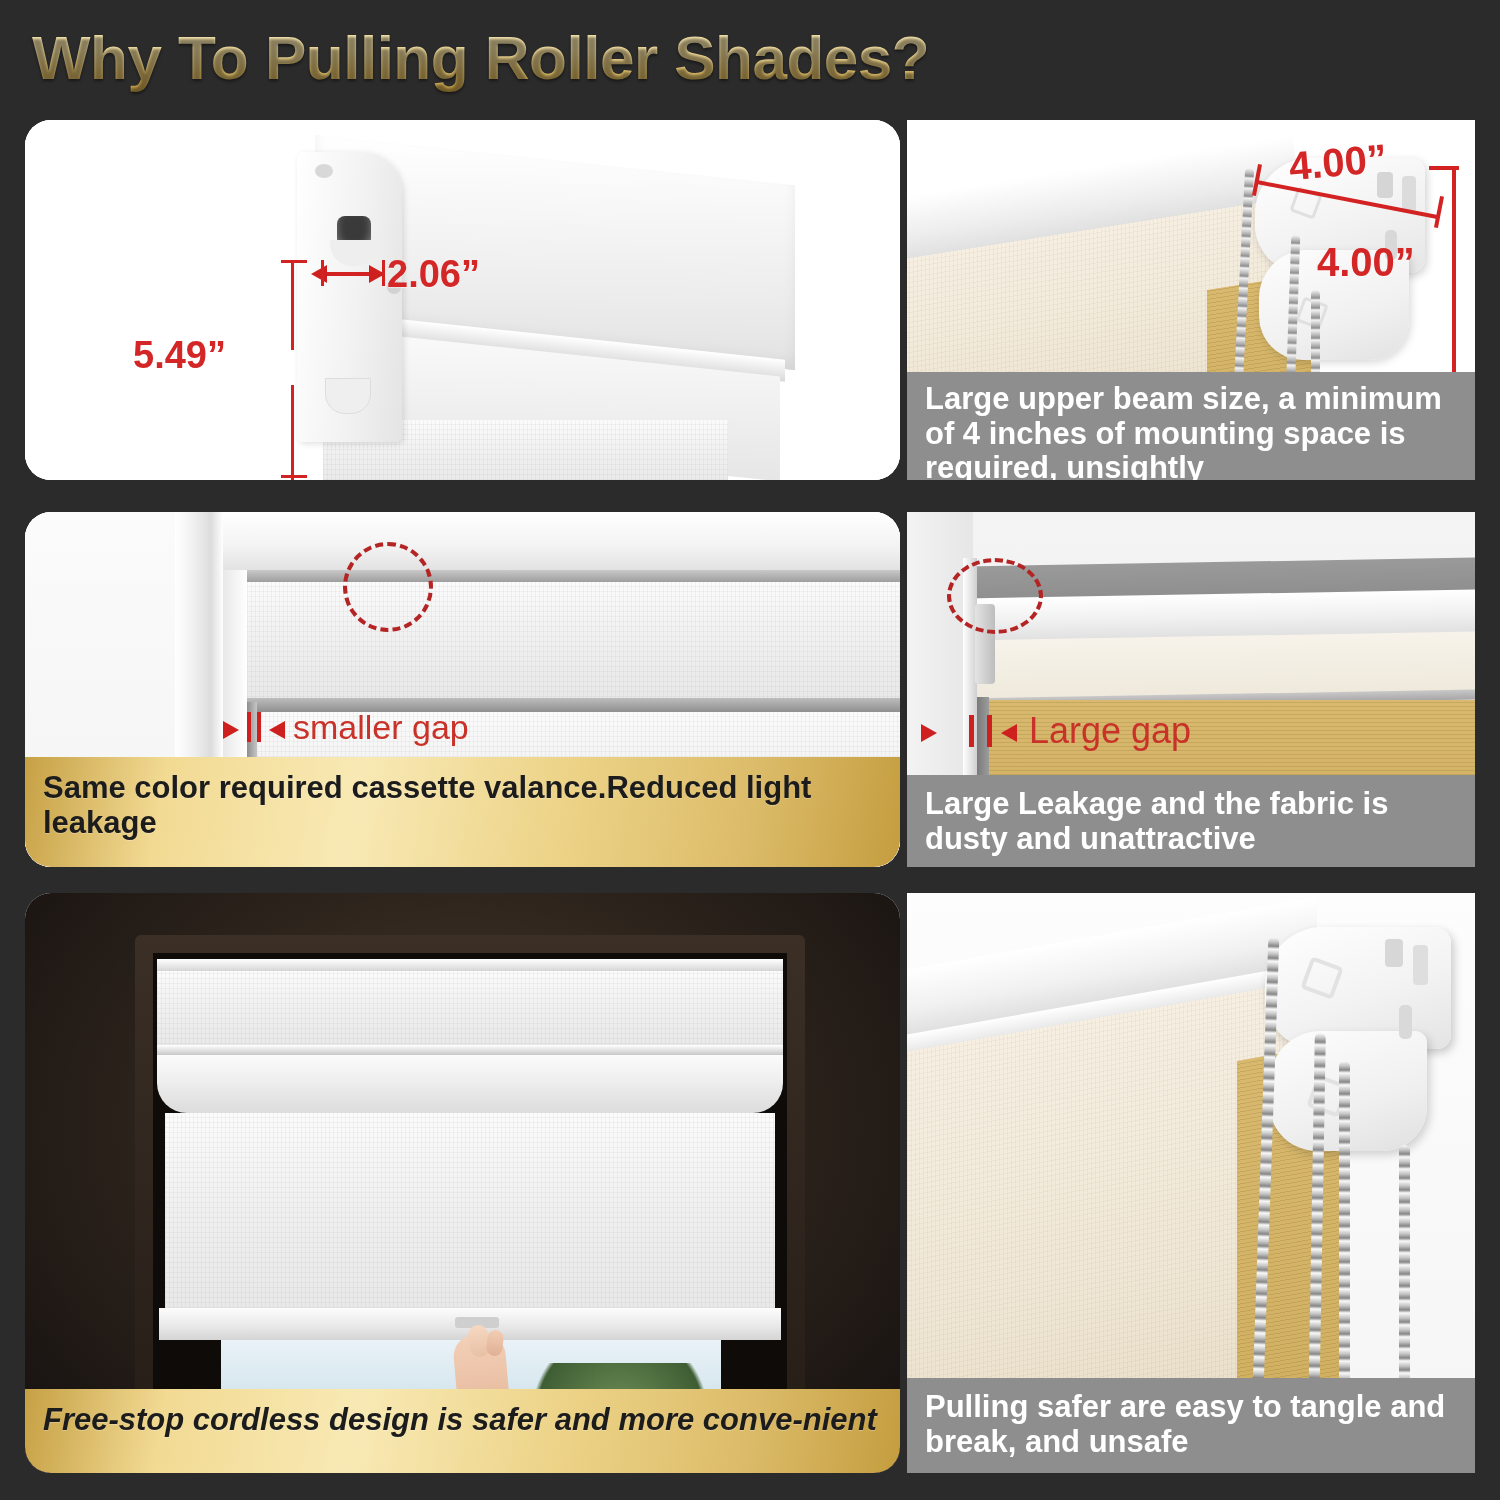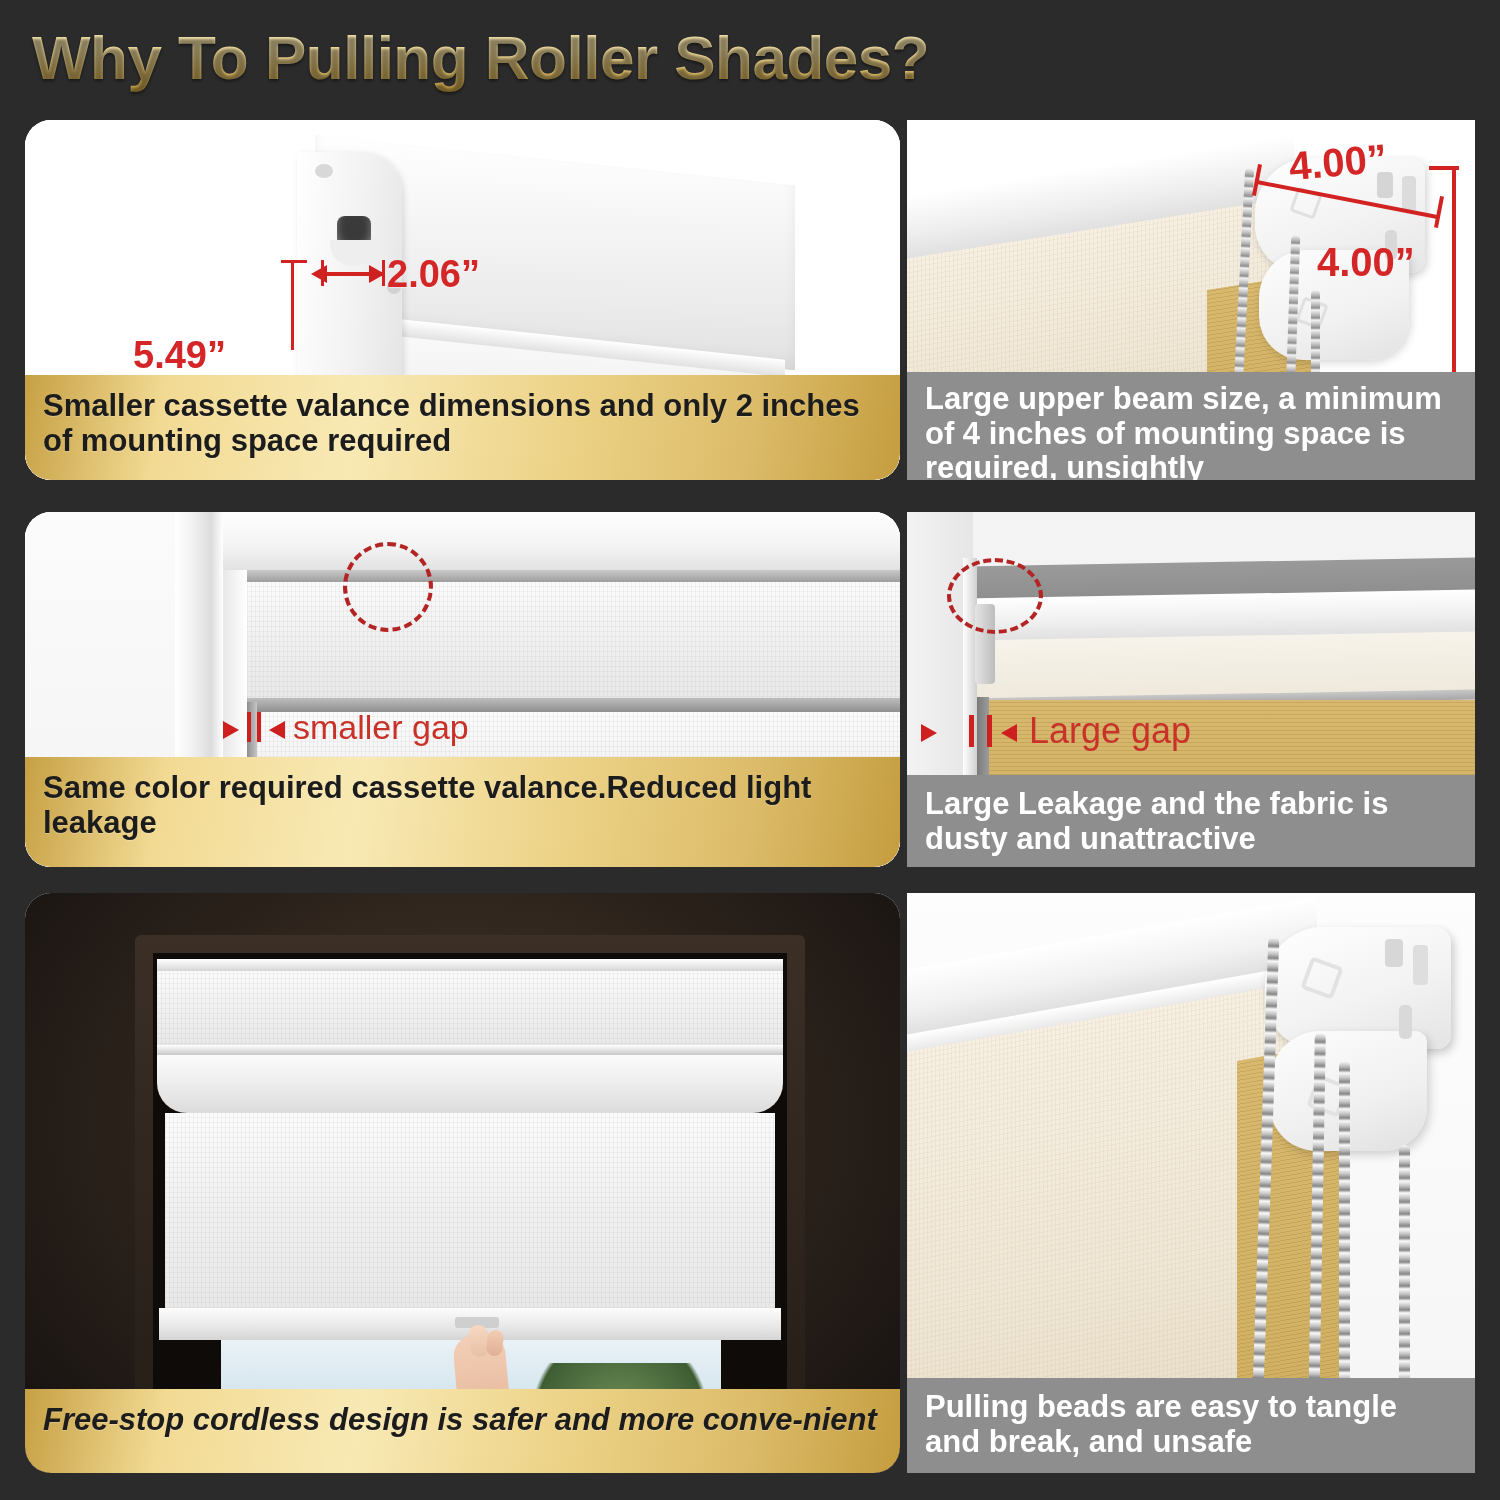--- a/index.html
+++ b/index.html
@@ -127,23 +127,20 @@
     <div class="tick" style="left:357px;top:140px;width:3px;height:26px;"></div>
     <div class="dimlabel" style="left:362px;top:133px;font-size:38px;">2.06”</div>
 
     <div class="dimline" style="left:266px;top:140px;width:3px;height:90px;"></div>
     <div class="dimline" style="left:266px;top:265px;width:3px;height:95px;"></div>
     <div class="tick" style="left:256px;top:140px;width:26px;height:3px;"></div>
     <div class="tick" style="left:256px;top:355px;width:26px;height:3px;"></div>
     <div class="dimlabel" style="left:108px;top:214px;font-size:38px;">5.49”</div>
   </div>
 
-  <div class="cap gold" style="height:105px;font-size:31px;">
-    <span>Smaller cassette valance dimensions and only 2 inches of mounting space required</span>
-  </div>
 </div>
 
 <div class="panel bad" style="left:907px;top:120px;width:568px;height:360px;background:#fff;">
   <div class="photo" style="height:360px;">
     <div class="white-bg"></div>
 
     <div style="position:absolute;left:-10px;top:78px;width:400px;height:66px;
                 transform:rotate(-9deg);transform-origin:left top;
                 background:linear-gradient(180deg,#ffffff,#ededed 60%,#dedede 100%);" class="fabric-white"></div>
 
@@ -363,15 +360,15 @@
                 border-radius:6px;transform:rotate(1deg);"></div>
     <div style="position:absolute;left:432px;top:168px;width:11px;height:412px;
                 background:repeating-linear-gradient(180deg,#fafafa 0px,#c3c3c3 5px,#868686 9px,#fafafa 12px);
                 border-radius:6px;"></div>
     <div style="position:absolute;left:492px;top:252px;width:11px;height:328px;
                 background:repeating-linear-gradient(180deg,#fafafa 0px,#c3c3c3 5px,#868686 9px,#fafafa 12px);
                 border-radius:6px;"></div>
   </div>
 
   <div class="cap gray" style="height:95px;font-size:31px;padding-top:12px;">
-    <span>Pulling beads are easy to tangle and break, and unsafe</span>
+    <span>Pulling safer are easy to tangle and break, and unsafe</span>
   </div>
 </div>
 
 </body></html>

